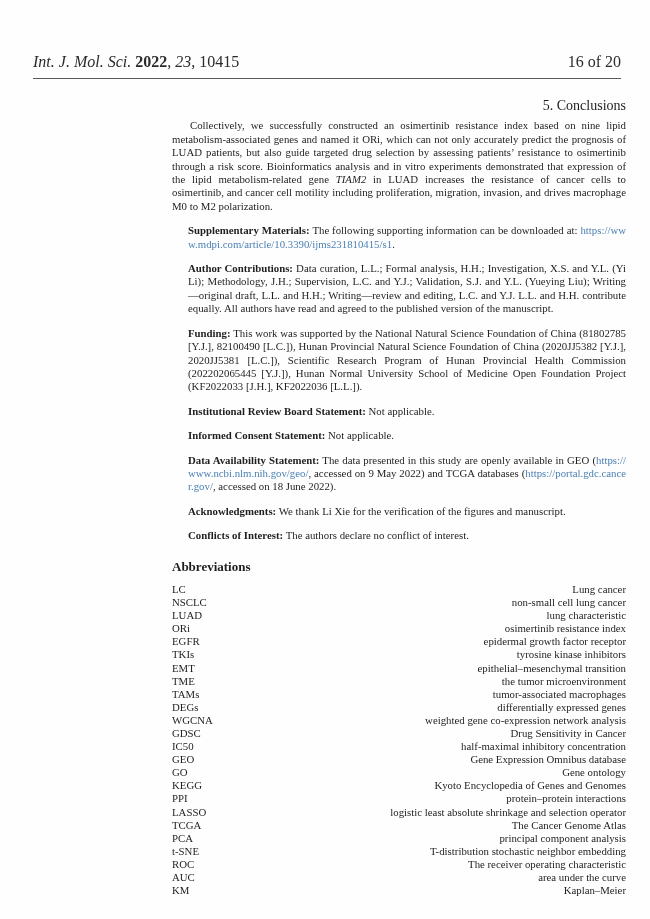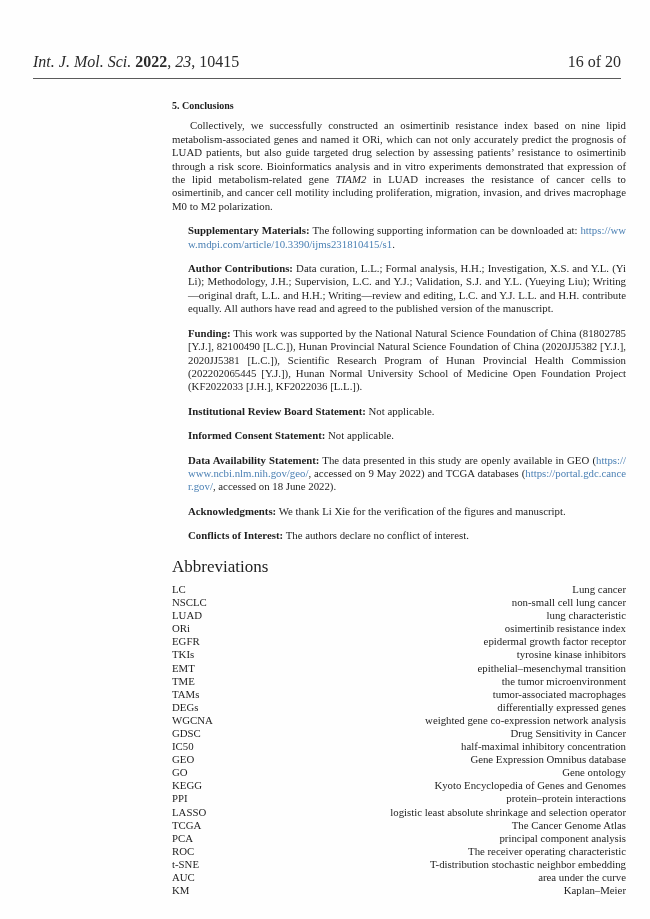--- a/index.html
+++ b/index.html
@@ -30,38 +30,38 @@
   .content {
     position: absolute;
     top: 99px;
     left: 172px;
     width: 454px;
     font-size: 10.8px;
     line-height: 13.4px;
     text-align: justify;
   }
   .section-heading {
-    font-size: 10px;
-    font-weight: bold;
+    font-size: 14px;
+    font-weight: normal;
     margin: 0 0 7px 0;
-    text-align: left;
+    text-align: right;
   }
   .body-par { margin: 0; text-indent: 18px; }
   .gene { font-style: italic; }
   .statement { margin: 11px 0 0 16px; }
   .statement b { font-weight: bold; }
   a.doc-link {
     text-decoration: none;
     word-break: break-all;
     cursor: pointer;
   }
   .abbr-section { margin-top: 17px; text-align: left; }
   .abbr-heading {
-    font-size: 17px;
-    font-weight: normal;
+    font-size: 13px;
+    font-weight: bold;
     margin: 0 0 10px 0;
   }
   .abbr-row { display: flex; line-height: 13.1px; }
   .abbr-term { width: 65px; flex-shrink: 0; }
   .abbr-full { flex: 1; text-align: right; }
 </style>
 </head>
 <body>
 
 <div class="page">
@@ -169,26 +169,26 @@
         </div>
       <div class="abbr-row">
           <span class="abbr-term">TCGA</span>
           <span class="abbr-full">The Cancer Genome Atlas</span>
         </div>
       <div class="abbr-row">
           <span class="abbr-term">PCA</span>
           <span class="abbr-full">principal component analysis</span>
         </div>
       <div class="abbr-row">
+          <span class="abbr-term">t-SNE</span>
+          <span class="abbr-full">T-distribution stochastic neighbor embedding</span>
+        </div>
+      <div class="abbr-row">
           <span class="abbr-term">ROC</span>
           <span class="abbr-full">The receiver operating characteristic</span>
-        </div>
-      <div class="abbr-row">
-          <span class="abbr-term">t-SNE</span>
-          <span class="abbr-full">T-distribution stochastic neighbor embedding</span>
         </div>
       <div class="abbr-row">
           <span class="abbr-term">AUC</span>
           <span class="abbr-full">area under the curve</span>
         </div>
       <div class="abbr-row">
           <span class="abbr-term">KM</span>
           <span class="abbr-full">Kaplan–Meier</span>
         </div>
     </div>

